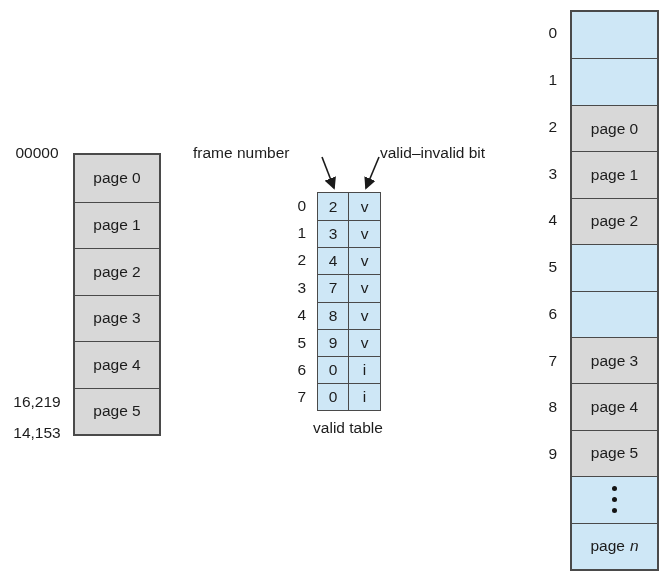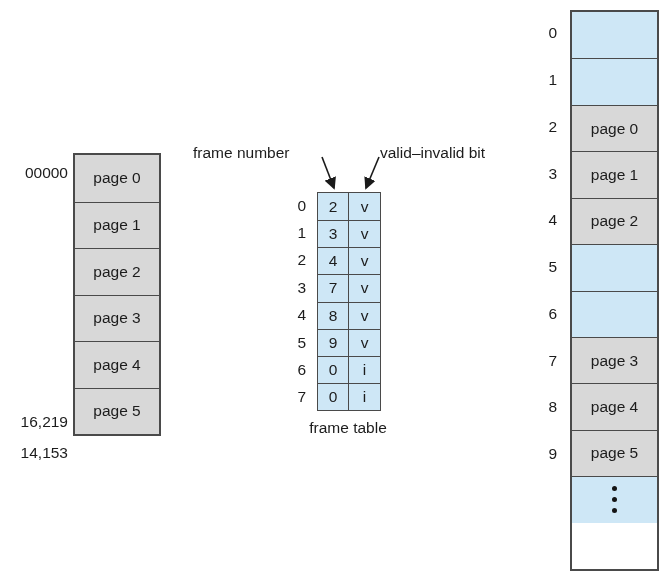--- a/index.html
+++ b/index.html
@@ -14,21 +14,21 @@
     color:var(--ink);
     background:#ffffff;
   }
   #canvas{
     position:relative;
     width:667px;height:582px;
     background:#ffffff;
     overflow:hidden;
   }
   .txt{position:absolute;font-size:15.5px;line-height:18px;white-space:nowrap;}
-  .right-align{text-align:right;margin-top:20px;}
+  .right-align{text-align:center;}
 
   
   #addr-top{left:6px;top:144px;width:62px;}
   #addr-10468{left:6px;top:393px;width:62px;}
   #addr-12287{left:6px;top:424px;width:62px;}
   #logical-table{
     position:absolute;left:73px;top:153px;width:88px;height:283px;
     border:2px solid var(--border);
     display:grid;grid-template-rows:repeat(6,1fr);
   }
@@ -171,21 +171,21 @@
     <div class="pt-row">
       <div class="pt-cell">0</div>
       <div class="pt-cell">i</div>
     </div>
     <div class="pt-row">
       <div class="pt-cell">0</div>
       <div class="pt-cell">i</div>
     </div>
   </div>
 
-  <div class="txt" id="page-table-caption">frame table</div>
+  <div class="txt" id="page-table-caption">valid table</div>
 
   <div id="pm-index-col">
     <div class="idx">0</div>
     <div class="idx">1</div>
     <div class="idx">2</div>
     <div class="idx">3</div>
     <div class="idx">4</div>
     <div class="idx">5</div>
     <div class="idx">6</div>
     <div class="idx">7</div>
@@ -206,15 +206,19 @@
     <div class="frame page">page 3</div>
     <div class="frame page">page 4</div>
     <div class="frame page">page 5</div>
     <div class="frame dots">
       <span class="v-ellipsis">
         <span class="dot"></span>
           <span class="dot"></span>
           <span class="dot"></span>
       </span>
     </div>
+    <div class="frame page-n">
+      <span>page</span>
+      <span class="italic">n</span>
+    </div>
   </div>
 
 </div>
 
 </body></html>

